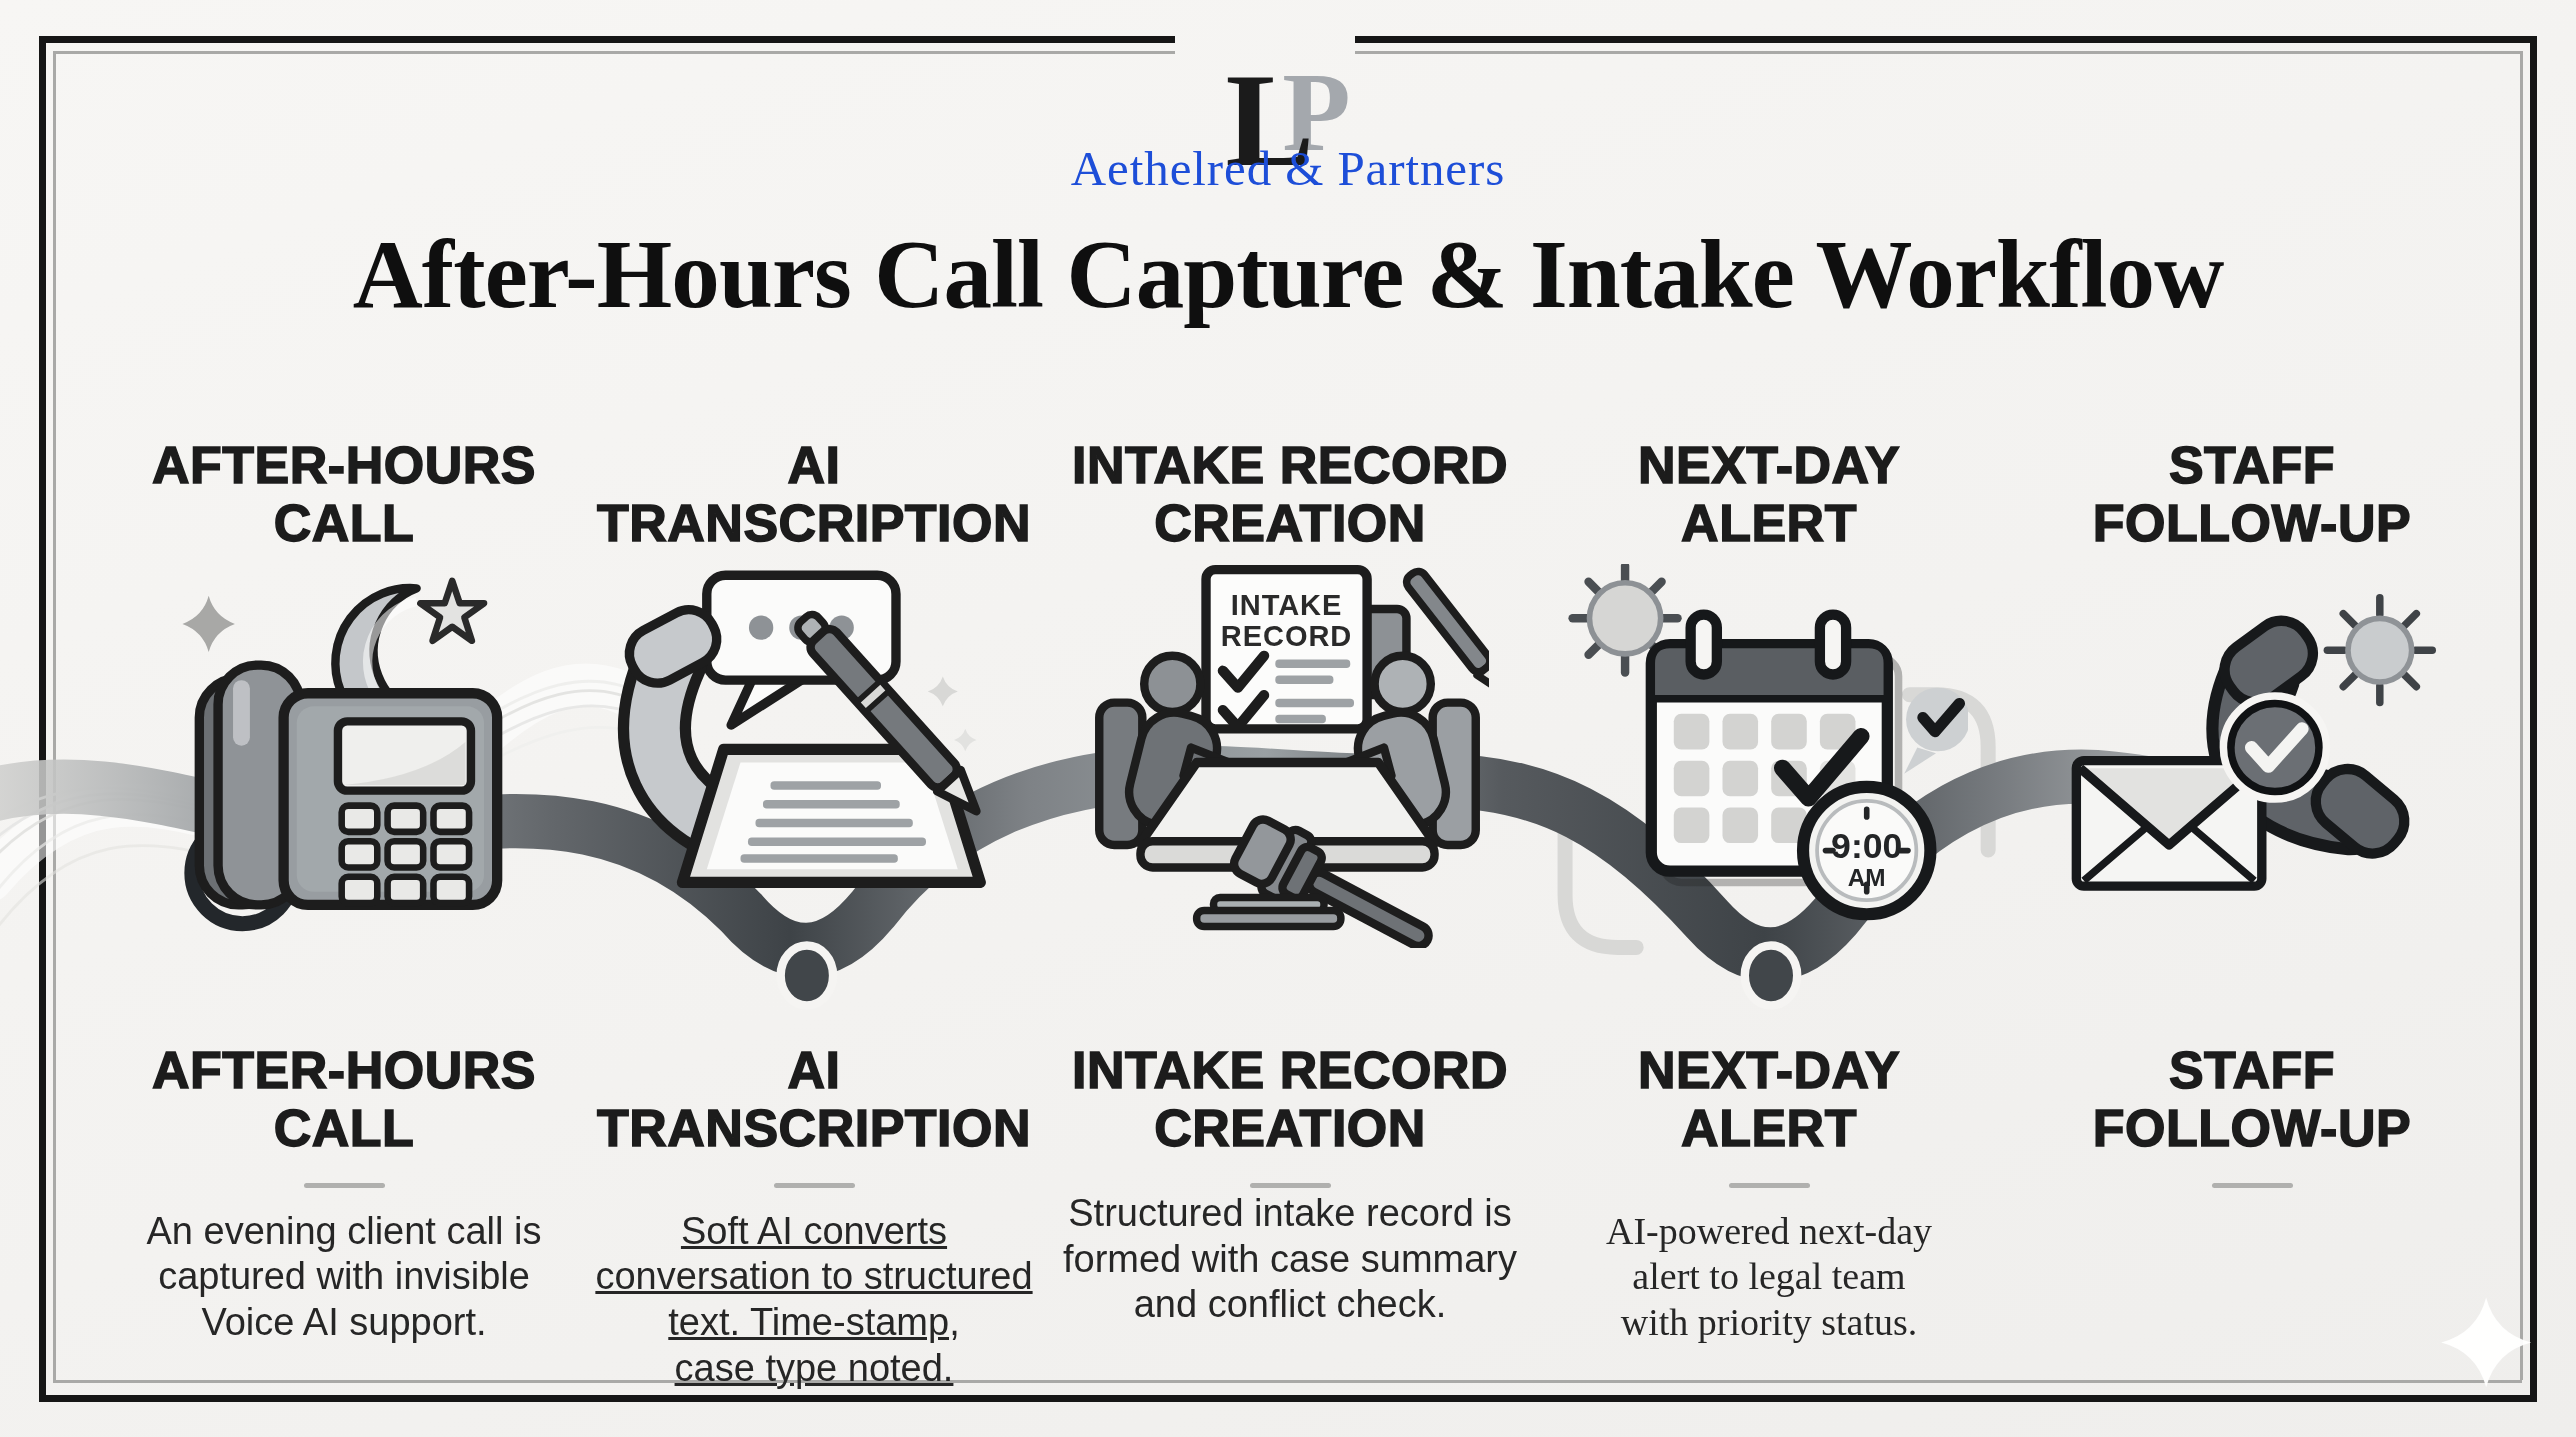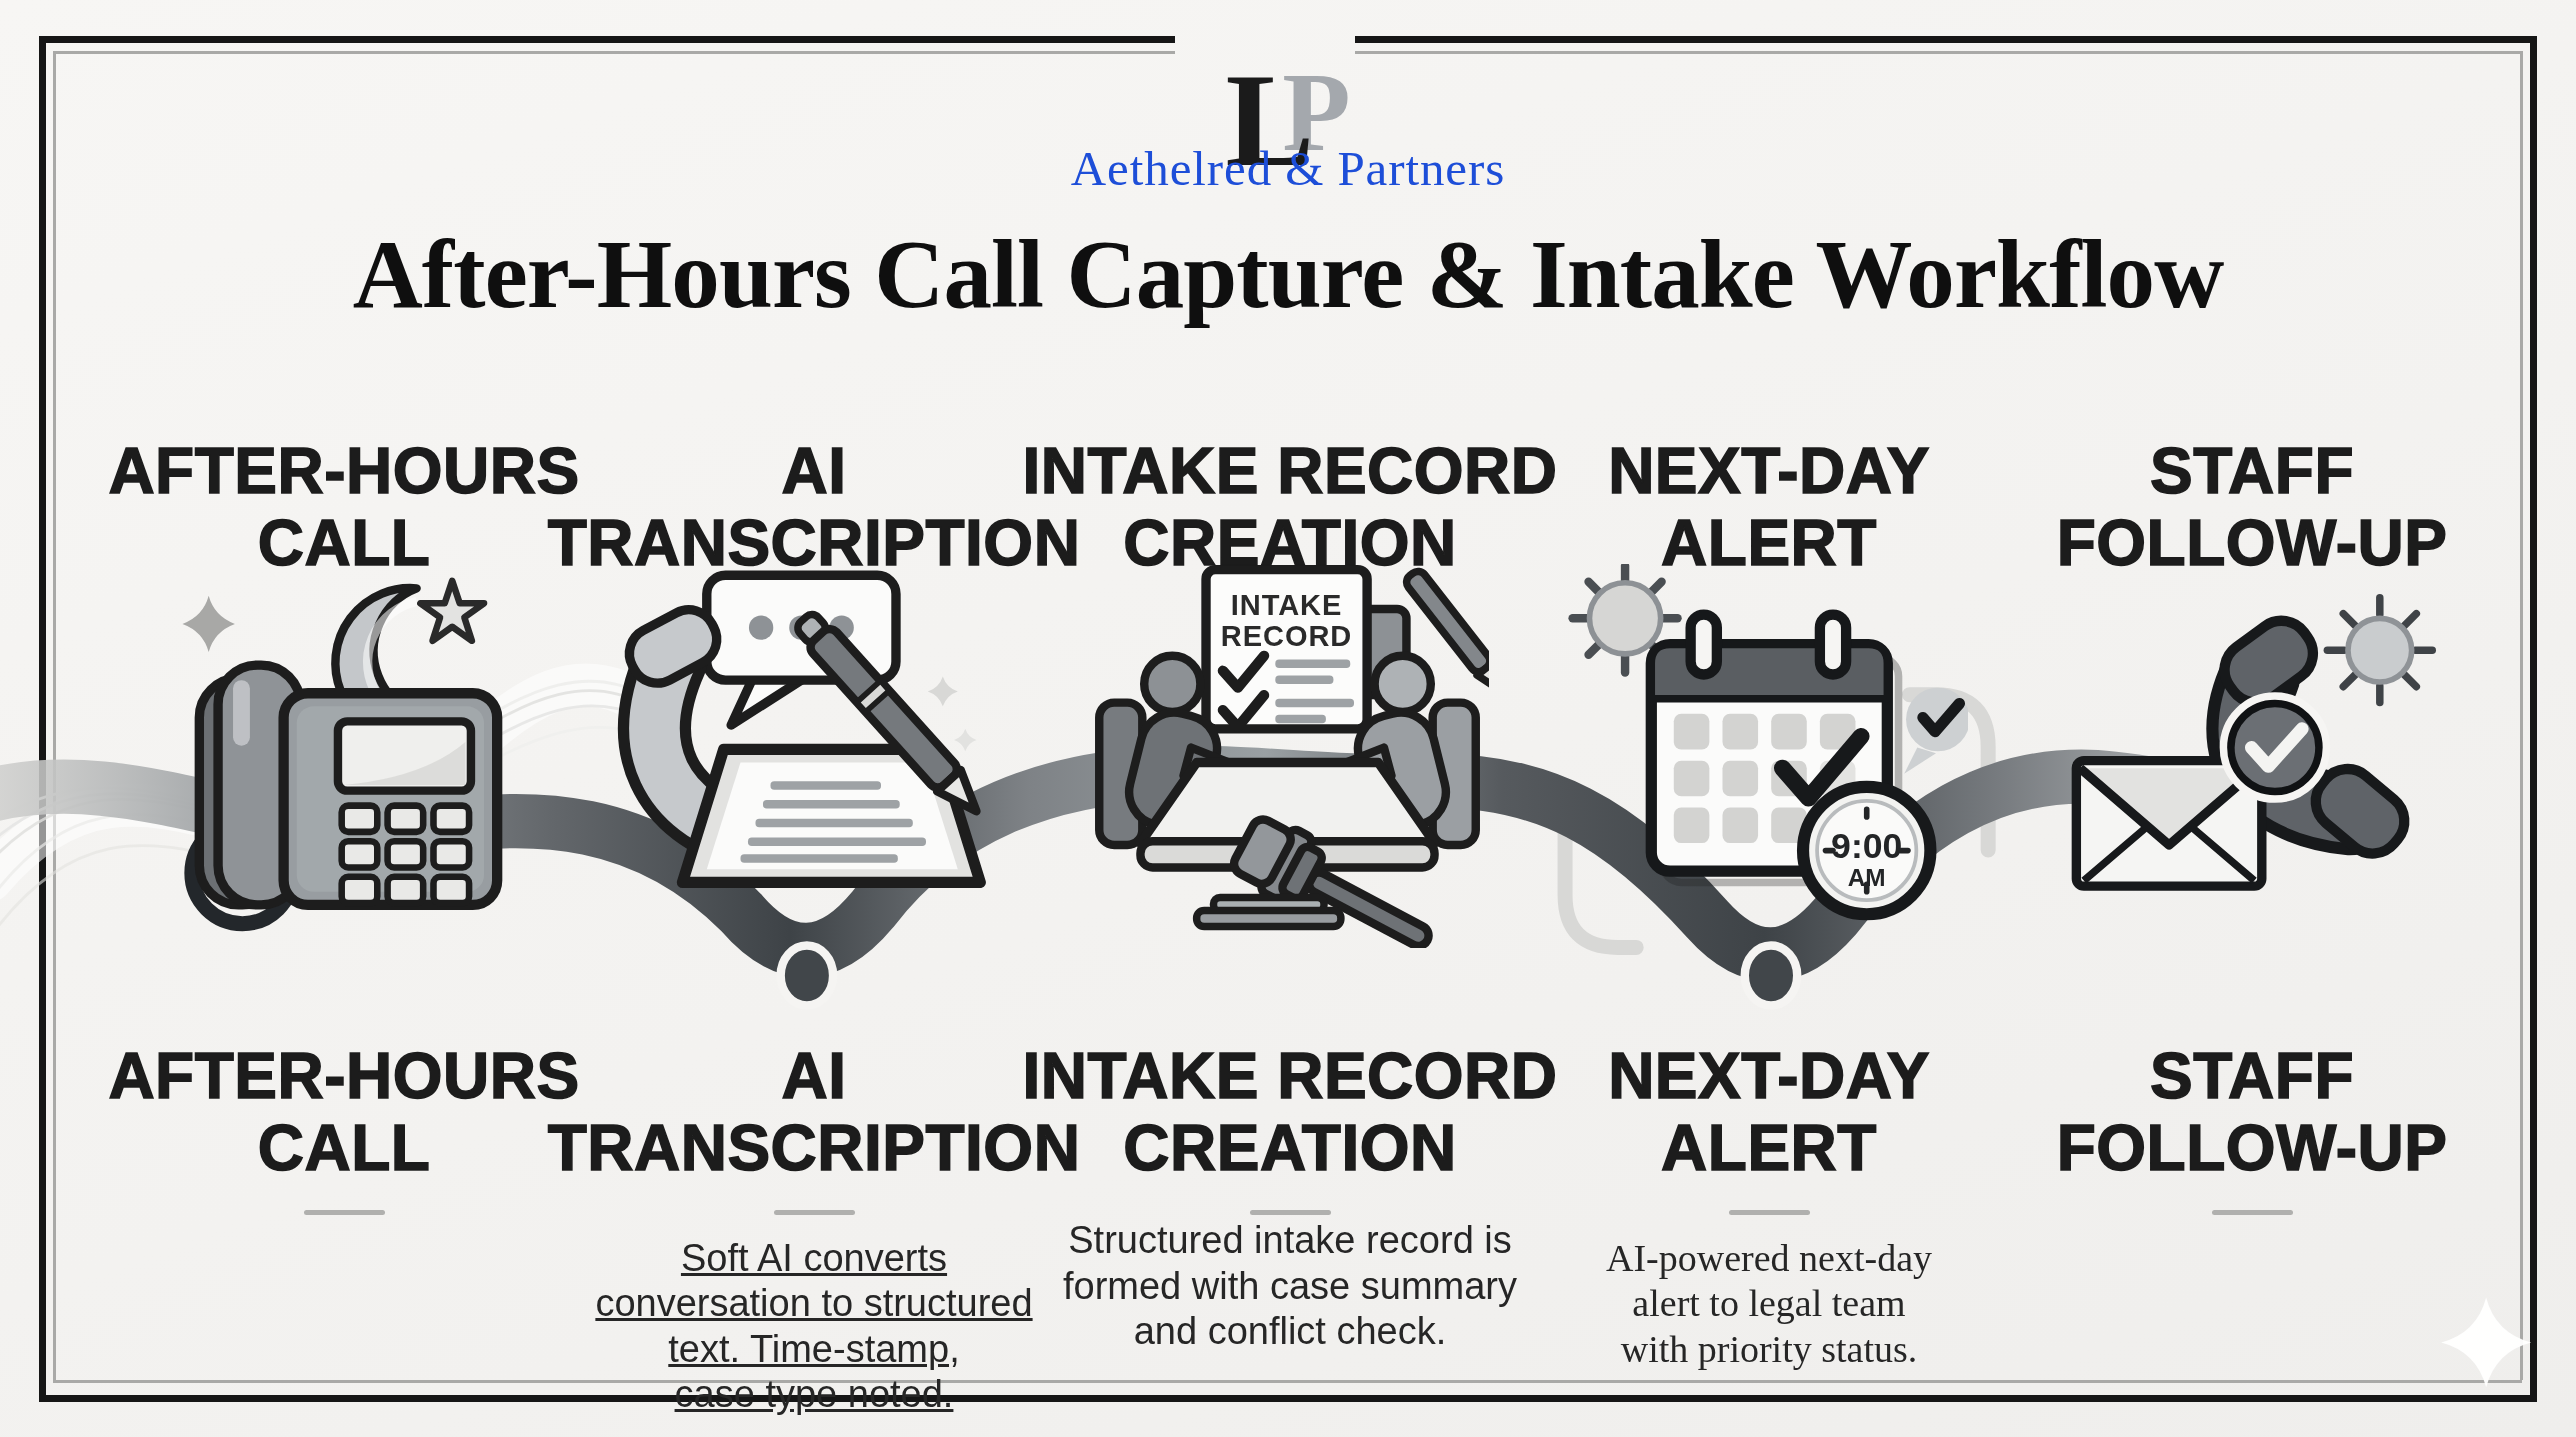--- a/index.html
+++ b/index.html
@@ -18,21 +18,21 @@
           font-size:112px;color:#a4a8ad;vertical-align:top;position:relative;
           margin-left:-32px;top:2.8px;z-index:1;}
   .firm-name{position:absolute;top:140px;left:0;width:100%;text-align:center;
              font-family:"Liberation Serif",serif;font-size:49px;color:#1d4ed8;letter-spacing:0.9px;}
   .main-title{position:absolute;top:219px;left:0;width:100%;text-align:center;
               font-family:"Liberation Serif",serif;font-weight:bold;font-size:97px;
               color:#0f0f0f;letter-spacing:-0.9px;}
   
   .col{position:absolute;width:580px;text-align:center;}
   .step-top-label,.step-bottom-label{
-      font-weight:bold;font-size:64px;line-height:1.12;color:#1c1c1c;
+      font-weight:bold;font-size:52px;line-height:1.12;color:#1c1c1c;
       white-space:pre-line;letter-spacing:0.5px;text-align:center;-webkit-text-stroke:1.5px #1c1c1c;}
   .step-divider{width:81px;height:4.7px;background:#b0b0ae;border-radius:2.8px;margin:0 auto;}
   .step-desc{font-size:38px;line-height:1.2;color:#262626;white-space:pre-line;}
   .icon-box{position:absolute;width:403px;height:384px;}
   svg text{font-family:"Liberation Sans",sans-serif;}
 </style>
 </head>
 <body>
 
 <svg class="abs" style="left:0;top:0;z-index:1;" width="2576" height="1438" viewBox="0 0 2752 1536">
@@ -343,20 +343,23 @@
     <circle cx="240" cy="196" r="47" fill="#6b6f74" stroke="#101214" stroke-width="8"></circle>
     <path d="M 215 196 l 18 20 l 36 -40" fill="none" stroke="#f4f4f2" stroke-width="14" stroke-linecap="round"></path>
   </g>
 </svg>
 </div>
 
 <div class="col" style="left:54px;top:1041px;z-index:3;">
   <div class="step-bottom-label">AFTER-HOURS
 CALL</div>
   <div class="step-divider" style="margin-top:26px;"></div>
+  <div class="step-desc" style="margin-top:20.6px;">An evening client call is
+captured with invisible
+Voice AI support.</div>
 </div>
 <div class="col" style="left:524px;top:1041px;z-index:3;">
   <div class="step-bottom-label">AI
 TRANSCRIPTION</div>
   <div class="step-divider" style="margin-top:26px;"></div>
   <div class="step-desc" style="margin-top:20.6px;text-decoration:underline;">Soft AI converts
 conversation to structured
 text. Time-stamp,
 case type noted.</div>
 </div>

